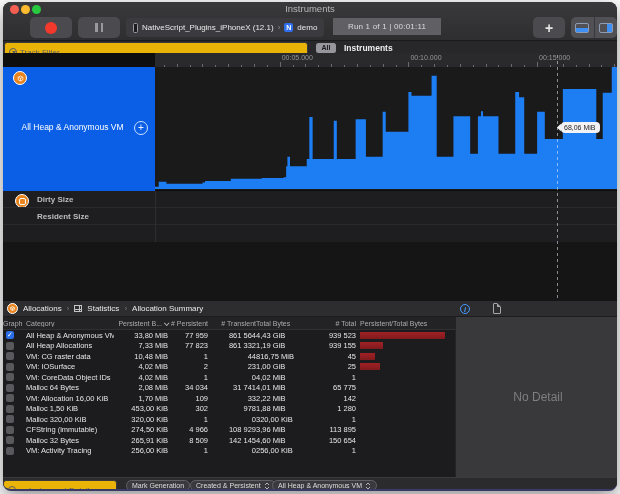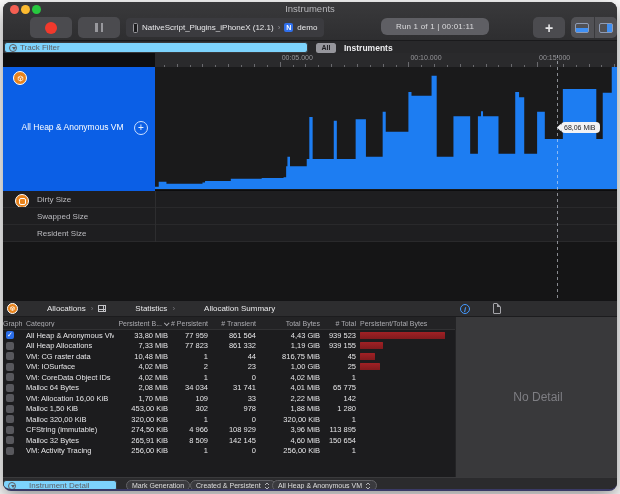--- a/index.html
+++ b/index.html
@@ -15,33 +15,33 @@
   .win-title { position:absolute; left:0; right:0; top:3px; text-align:center; font-size:9.5px; color:#b6b6ba; }
   .tb-btn { position:absolute; top:17px; height:21px; background:#4b4b4f; border-radius:5px; display:flex; align-items:center; justify-content:center; }
   .rec-dot { width:12px; height:12px; border-radius:50%; background:#f2392c; }
   .pause-bars { display:flex; gap:3px; }
   .pause-bars i { display:block; width:2.5px; height:9px; background:#98989d; }
   .device-btn { position:absolute; left:126px; top:18px; height:19px; background:#3b3b3f; border-radius:4px; display:flex; align-items:center; padding:0 7px; gap:4px; }
   .phone-ic { width:5px; height:10px; border:1px solid #9a9a9f; border-radius:1.5px; background:#1c1c1e; }
   .device-txt { font-size:8px; color:#e8e8ea; white-space:nowrap; }
   .crumb-sep { font-size:8px; color:#8b8b90; }
   .n-badge { width:9px; height:9px; background:#2f6fed; border-radius:2px; color:#fff; font-size:7px; font-weight:bold; text-align:center; line-height:9px; }
-  .run-box { position:absolute; left:333px; top:18px; width:108px; height:17px; background:#5f5f64; border-radius:6px;
-             color:#dcdcde; font-size:8px; text-align:center; line-height:17px; letter-spacing:.2px;margin-left:48px; }
+  .run-box { position:absolute; left:333px; top:18px; width:108px; height:17px; background:#5f5f64; border-radius:0;
+             color:#dcdcde; font-size:8px; text-align:center; line-height:17px; letter-spacing:.2px; }
   .plus-btn { left:533px; width:32px; color:#e6e6e8; font-size:14px; font-weight:bold; }
   .seg { position:absolute; left:571px; top:17px; width:46px; height:21px; background:#515155; border-radius:5px; display:flex; overflow:hidden; }
   .seg-cell { flex:1; display:flex; align-items:center; justify-content:center; }
   .seg-cell + .seg-cell { border-left:1px solid #39393c; }
   .view-ic { width:14px; height:10px; border:1.5px solid #8f9cb5; border-radius:2px; position:relative; }
   .view-ic.bottom::after { content:""; position:absolute; left:0; right:0; bottom:0; height:4px; background:#3f90f5; }
   .view-ic.right::after  { content:""; position:absolute; top:0; bottom:0; right:0; width:5px; background:#3f90f5; }
 
   
   .filter-row { position:absolute; left:0; top:40px; width:620px; height:13px; background:#28282a; border-top:1px solid #1a1a1c; }
-  .search-field { position:absolute; display:flex; align-items:center; gap:3px; background:#7dd3fc; border:1px solid #39393b; border-radius:3px; padding:0 4px; }
+  .search-field { position:absolute; display:flex; align-items:center; gap:3px; background:#eab308; border:1px solid #39393b; border-radius:3px; padding:9px 4px; }
   .tf { left:4px; top:1px; width:304px; height:11px; }
   .ph-text { font-size:8px; color:#5d5d61; }
   .funnel { width:8px; height:8px; border:1px solid #5d5d61; border-radius:50%; position:relative; flex:none; }
   .funnel::after { content:""; position:absolute; left:1.5px; top:2px; border-left:2px solid transparent; border-right:2px solid transparent; border-top:3px solid #5d5d61; }
   .all-pill { position:absolute; left:316px; top:2px; width:20px; height:10px; background:#96969c; border-radius:2.5px;
               color:#1c1c1e; font-size:7px; font-weight:bold; text-align:center; line-height:10px; }
   .instr-label { position:absolute; left:344px; top:2px; font-size:8.5px; font-weight:bold; color:#ededef; }
 
   
   .ruler { position:absolute; left:155px; top:53px; width:465px; height:14px; background:#2a2a2c; overflow:hidden; }
@@ -49,53 +49,53 @@
   .tick { position:absolute; bottom:0; width:1px; background:#6a6a6e; }
   .tick-label { position:absolute; top:1px; font-size:7px; color:#96969a; white-space:nowrap; }
 
   .track1 { position:absolute; left:0; top:67px; width:620px; height:124px; background:#1a1a1b; border-bottom:1px solid #0c0c0d; }
   .track1-head { position:absolute; left:0; top:0; width:155px; height:124px; background:#0b5fe6; }
   .track1-label { position:absolute; left:14px; right:24px; top:55px; text-align:center; color:#fff; font-size:8.5px; font-weight:500; }
   .inst-circle { position:absolute; width:14px; height:14px; border-radius:50%; background:#e8831d; border:1.5px solid #fff; display:flex; align-items:center; justify-content:center; }
   .zoom-btn { position:absolute; left:134px; top:54px; width:14px; height:14px; border:1px solid #cfe0ff; border-radius:50%; color:#eaf2ff; font-size:10px; line-height:12px; text-align:center; }
   .chart-wrap { position:absolute; left:155px; top:0; width:465px; height:124px; }
 
-  .track2 { position:absolute; left:0; top:191px; width:620px; height:51px; background:#1e1e20; }
+  .track2 { position:absolute; left:0; top:191px; width:620px; height:51px; background:#1e1e20;font-weight:bold; }
   .track2 .sub { height:17px; border-bottom:1px solid #29292b; position:relative; }
   .sub-label { position:absolute; left:37px; top:4px; font-size:8px; color:#bcbcc0; }
   .ring { width:7px; height:7px; border:1.5px solid #fff; border-radius:2px; }
   .v-divider { position:absolute; left:155px; top:191px; width:1px; height:109px; background:#2d2d2f; }
   .empty-zone { position:absolute; left:0; top:242px; width:620px; height:58px; background:#151516; }
 
   .playhead { position:absolute; left:557px; top:55px; width:1px; height:245px;
               background:repeating-linear-gradient(to bottom, rgba(230,235,245,.55) 0 3px, transparent 3px 6px); }
   .ph-flag { position:absolute; left:561px; top:122px; height:11px; padding:0 4px 0 3px; background:#f2f2f4; border-radius:4px;
              font-size:7px; color:#28282c; line-height:11px; white-space:nowrap; }
   .ph-flag::before { content:""; position:absolute; left:-3px; top:3px; width:5px; height:5px; background:#f2f2f4; transform:rotate(45deg); }
 
   
   .crumb-bar { position:absolute; left:0; top:300px; width:620px; height:17px; background:#2d2d2f; border-top:1px solid #141416; border-bottom:1px solid #1c1c1e; display:flex; align-items:center; gap:5px; padding:0 7px; }
-  .crumb-txt { font-size:8px; color:#e9e9eb;margin-left:24px; }
+  .crumb-txt { font-size:8px; color:#e9e9eb; }
   .crumb-chev { font-size:8px; color:#77777c; }
   .mini-grid { width:8px; height:7px; border:1px solid #c3c3c7; position:relative; }
   .mini-grid::before { content:""; position:absolute; left:0; right:0; top:2.5px; height:1px; background:#c3c3c7; }
   .mini-grid::after { content:""; position:absolute; top:0; bottom:0; left:3.5px; width:1px; background:#c3c3c7; }
   .info-ic { position:absolute; left:460px; top:303.5px; width:10px; height:10px; border:1px solid #459aff; border-radius:50%; color:#459aff; font-size:7.5px; font-weight:bold; text-align:center; line-height:9.5px; font-style:italic; }
   .doc-ic { position:absolute; left:493px; top:303px; width:8px; height:11px; border:1px solid #a5a5aa; border-radius:1px; background:transparent; }
   .doc-ic::after { content:""; position:absolute; right:-1px; top:-1px; border-style:solid; border-width:0 4px 4px 0; border-color:transparent #2d2d2f #a5a5aa transparent; }
 
   .thead { position:absolute; left:0; top:317px; width:455px; height:13px; background:#232325; border-bottom:1px solid #313133; display:flex; align-items:center; font-size:7px; color:#ababb0; }
   .tbody { position:absolute; left:0; top:330px; width:455px; height:147px; background:#1c1c1e; overflow:hidden; }
   .trow { display:flex; align-items:center; height:10.5px; font-size:7.5px; color:#e5e5e7; }
   .c-graph { width:26px; flex:none; padding-left:6px; }
   .c-cat   { width:88px; flex:none; white-space:nowrap; overflow:hidden; }
   .c-pb    { width:54px; flex:none; text-align:right; }
   .c-np    { width:40px; flex:none; text-align:right; }
   .c-nt    { width:48px; flex:none; text-align:right; }
-  .c-tb    { width:64px; flex:none; text-align:right; }
+  .c-tb    { width:64px; flex:none; text-align:left; }
   .c-ntot  { width:36px; flex:none; text-align:right; }
   .c-bar   { flex:1; padding-left:4px; }
   .h-graph { padding-left:3px; }
   .cbx { width:8px; height:8px; border-radius:2px; background:#58585d; display:block; }
   .cbx.on { background:#2a6de8; color:#fff; font-size:7px; line-height:8px; text-align:center; }
   .ratio-bar { height:7px; background:linear-gradient(#a02125,#801a1d); border-radius:.5px; }
   .sort-chev { display:inline-block; margin-left:2px; width:4px; height:4px; border-right:1px solid #ababb0; border-bottom:1px solid #ababb0; transform:rotate(45deg) translateY(-1px); }
 
   .inspector { position:absolute; left:455px; top:317px; width:165px; height:160px; background:#39393b; border-left:1px solid #242426; display:flex; align-items:center; justify-content:center; }
   .no-detail { font-size:12px; color:#7e7e83; }
@@ -221,23 +221,20 @@
 
   <div class="track2">
     <span class="inst-circle" style="left:15px;top:3px;">
           <span class="ring"></span>
         </span>
     <div id="vmRows">
           <div class="sub">
             <span class="sub-label">Dirty Size</span>
           </div>
           <div class="sub">
-            <span class="sub-label">Swapped Size</span>
-          </div>
-          <div class="sub">
             <span class="sub-label">Resident Size</span>
           </div>
         </div>
   </div>
   <div class="v-divider"></div>
   <div class="empty-zone"></div>
 
   <div class="playhead"></div>
   <div class="ph-flag">68,06 MiB</div>
 

